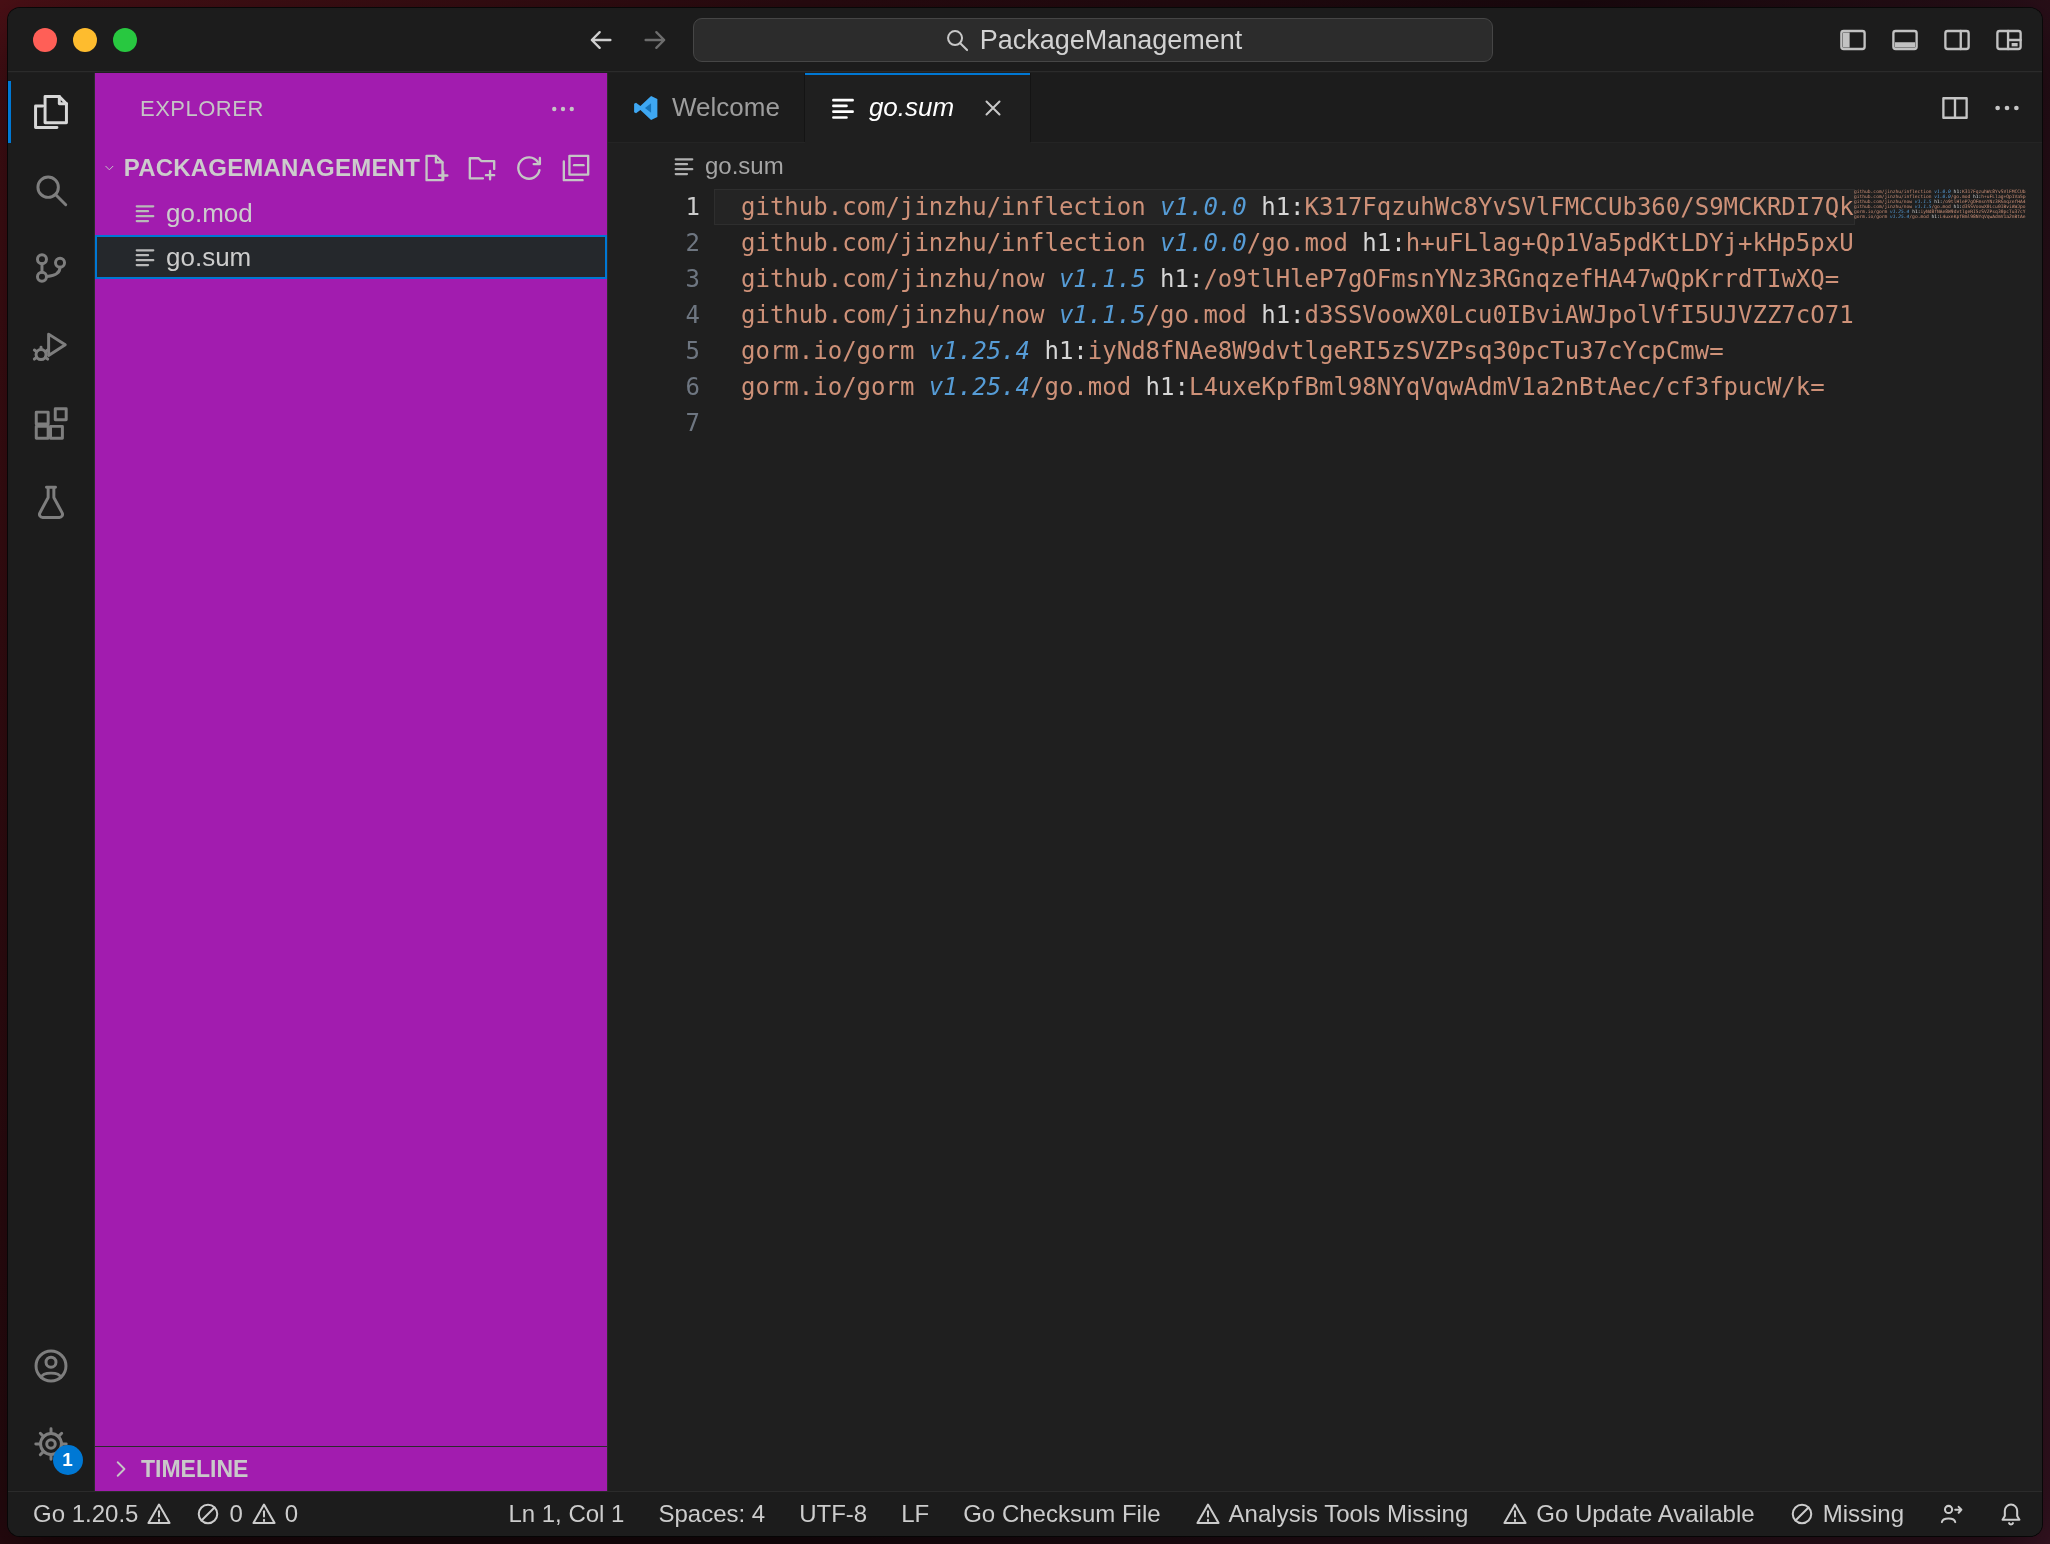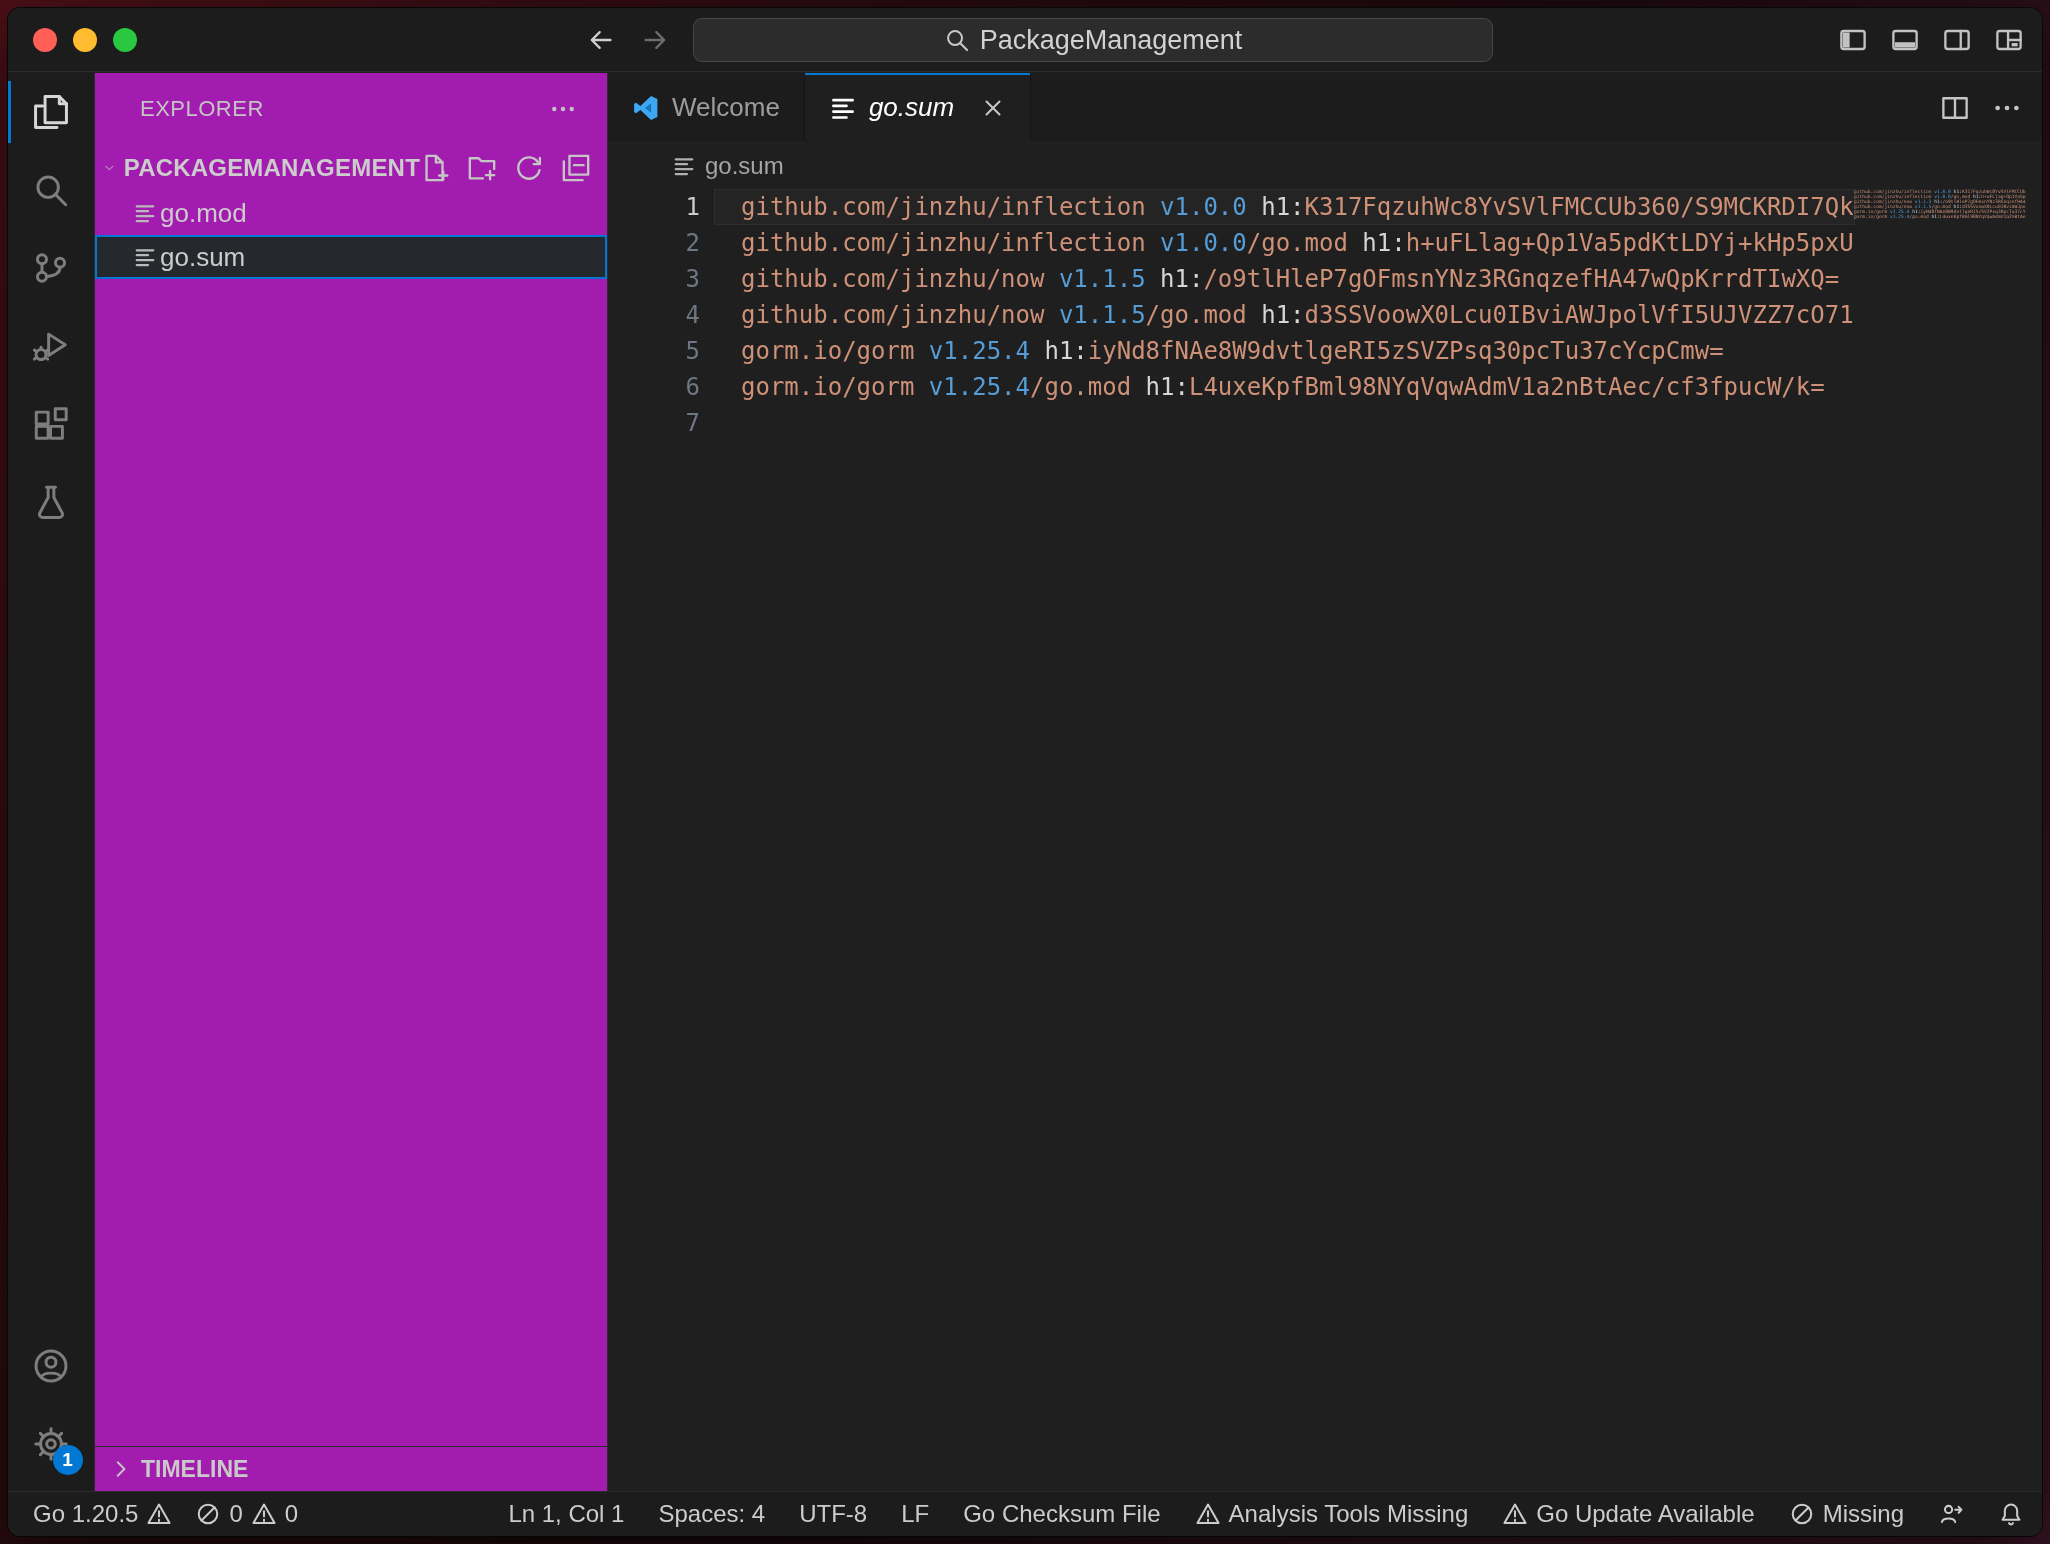--- a/index.html
+++ b/index.html
@@ -36,21 +36,21 @@
 
   .sidebar { width:513px; background:#a21caf; border-right:1px solid #2b2b2b; position:relative; color:#cccccc; }
   .sb-header { height:72px; display:flex; align-items:center; padding:0 30px 0 45px; }
   .sb-title { font-size:22px; color:#c5c5c5; letter-spacing:.5px; }
   .sb-more { margin-left:auto; width:28px; height:28px; color:#c5c5c5; }
   .sb-section-head { height:46px; display:flex; align-items:center; padding:0 16px 0 8px; }
   .sb-section-head .chev { width:26px; height:26px; color:#c5c5c5; }
   .sb-section-title { font-size:24px; font-weight:bold; letter-spacing:.2px; margin-left:8px; white-space:nowrap; }
   .sb-actions { margin-left:auto; display:flex; gap:17px; }
   .sb-actions .sb-act { width:30px; height:30px; color:#c5c5c5; }
-  .file-row { height:44px; display:flex; align-items:center; padding-left:38px; gap:3px; font-size:26px; color:#cccccc; }
+  .file-row { height:44px; display:flex; align-items:center; padding-left:38px; gap:9px; font-size:26px; color:#cccccc; }
   .file-row .ico { width:24px; height:24px; color:#b9b9b9; flex:none; }
   .file-row.selected { background:#25282c; outline:2px solid var(--accent); outline-offset:-2px; }
   .sb-bottom { position:absolute; left:0; right:0; bottom:0; }
   .sb-sec-row { height:45px; border-top:1px solid #2b2b2b; display:flex; align-items:center; padding-left:14px; }
   .sb-sec-row .chev { width:24px; height:24px; color:#c5c5c5; }
   .sb-sec-row span.lbl { font-size:23px; font-weight:bold; margin-left:8px; color:#c9c9c9; }
 
   
   .editor { flex:1; display:flex; flex-direction:column; background:#1f1f1f; min-width:0; }
   .tabstrip { height:70px; background:#1c1c1c; display:flex; border-bottom:1px solid #242424; }
@@ -67,21 +67,21 @@
 
   .code { position:relative; flex:1; overflow:hidden; }
   .code-lines { position:absolute; left:0; top:0; width:1247px; overflow:hidden;
                 font-family:"DejaVu Sans Mono", monospace; font-size:24px; }
   .line { display:flex; height:36px; line-height:36px; white-space:pre; }
   .line-num { width:106px; flex:none; text-align:right; padding-right:14px; color:#6e7681; }
   .line.current .line-num { color:#cccccc; }
   .line-text { flex:1; padding-left:27px; min-width:0; }
   .line.current .line-text { background:#242424; box-shadow:inset 0 0 0 1px #2e2e2e; }
   .tok-path { color:var(--tok-path); }
-  .tok-version { color:var(--tok-version); }
+  .tok-version { color:var(--tok-version);font-style:italic; }
   .tok-label { color:var(--tok-label); }
   .tok-plain { color:var(--tok-plain); }
 
   .minimap { position:absolute; right:16px; top:0; width:172px; bottom:0; overflow:hidden;
              font-family:"DejaVu Sans Mono", monospace; font-size:4.6px; line-height:5.1px; }
   .mm-line { white-space:pre; }
 
   
   .statusbar { position:absolute; left:0; right:0; bottom:0; height:45px; background:#1c1c1c; border-top:1px solid #2b2b2b;
                display:flex; align-items:center; color:#cccccc; font-size:24px; padding:0 18px 0 25px; }

